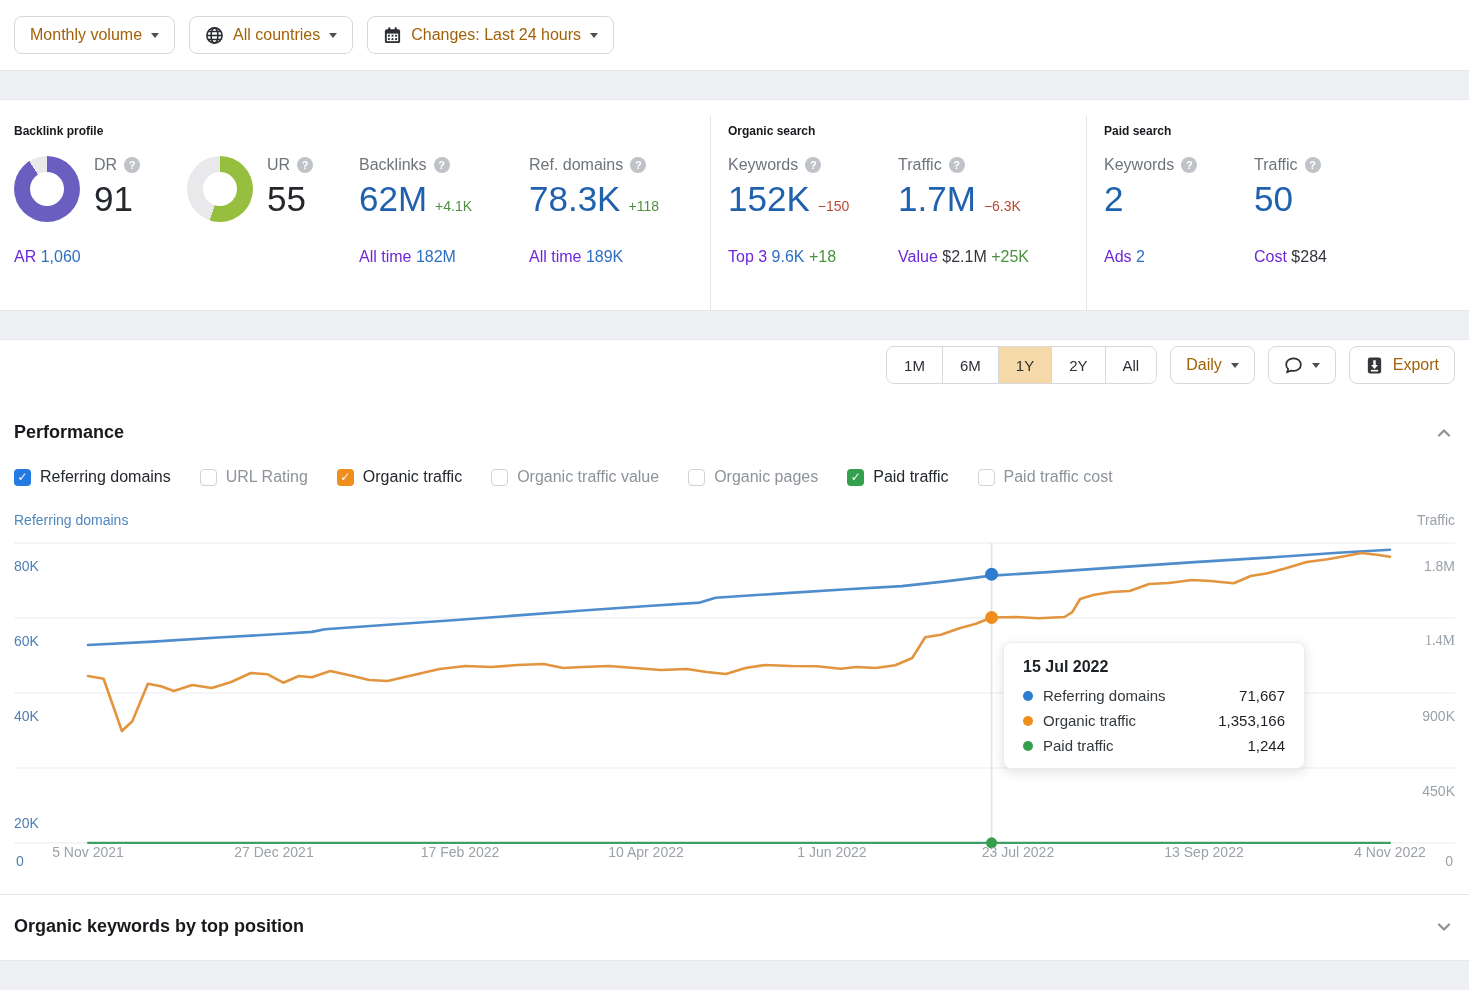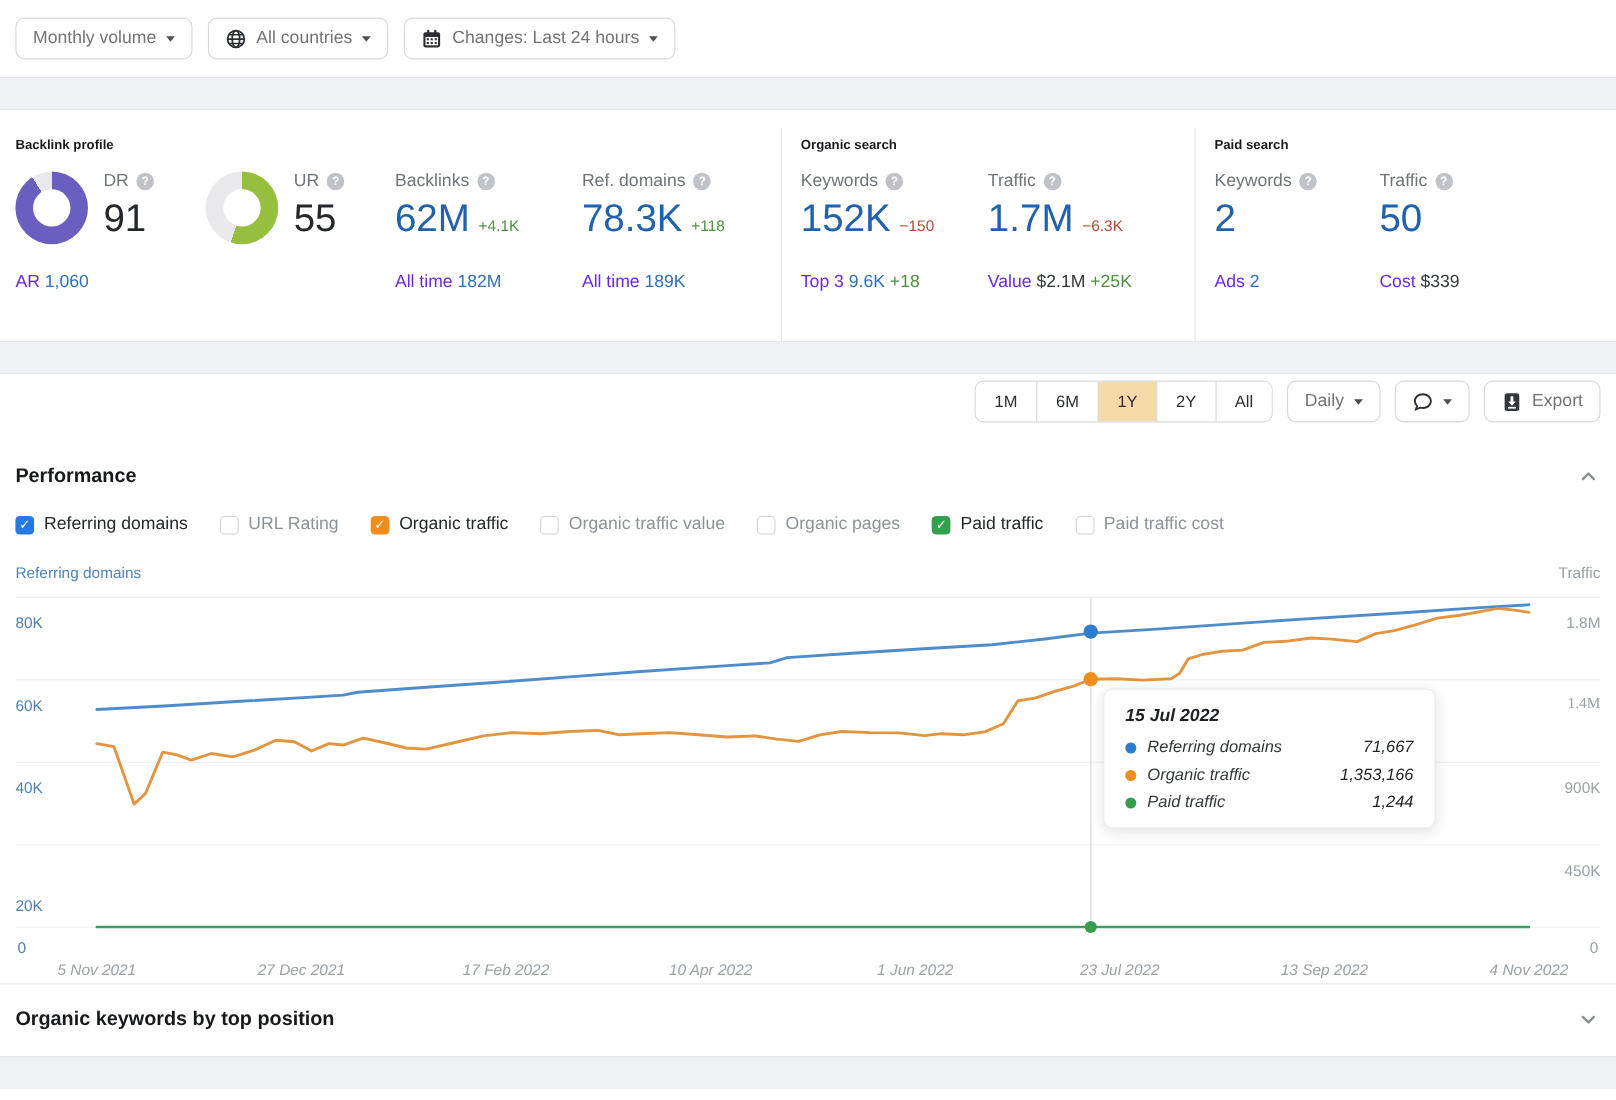--- a/index.html
+++ b/index.html
@@ -3,21 +3,21 @@
 <meta charset="utf-8">
 <style>
   * { margin:0; padding:0; box-sizing:border-box; }
   html,body { width:1469px; height:1000px; overflow:hidden; background:#fff;
     font-family:"Liberation Sans","DejaVu Sans",sans-serif; color:#24282d; }
   .band { height:30px; background:#eef0f3; border-top:1px solid #e6e8eb; border-bottom:1px solid #e6e8eb; }
 
   
   .toolbar { height:70px; background:#fff; display:flex; align-items:center; gap:14px; padding:0 14px; }
   .btn { display:inline-flex; align-items:center; gap:9px; height:38px; padding:0 15px;
-    border:1px solid #d6d8db; border-radius:8px; background:#fff; font-size:16px; color:#737373;
+    border:1px solid #d6d8db; border-radius:8px; background:#fff; font-size:16px; color:#a16207;
     cursor:pointer; white-space:nowrap; }
   .caret { width:0; height:0; border-left:4.5px solid transparent; border-right:4.5px solid transparent;
     border-top:5.5px solid #4b5055; margin-top:1px; }
 
   
   .stats { background:#fff; height:210px; display:flex; padding:16px 0 0 14px; }
   .stat-group { padding-right:12px; }
   .stat-group + .stat-group { border-left:1px solid #e3e5e8; padding-left:17px; }
   .stat-group h2 { font-size:12px; font-weight:bold; color:#17191c; margin:8px 0 18px; }
   .cells { display:flex; }
@@ -60,28 +60,28 @@
 
   
   .chart { position:relative; height:368px; margin:20px 14px 0; }
   .chart svg { position:absolute; inset:0; }
   .axis-title { position:absolute; top:6px; font-size:14px; }
   .axis-title.left { left:0; color:#4f86bd; }
   .axis-title.right { right:0; color:#9aa1a8; }
   .ytick { position:absolute; font-size:14px; }
   .ytick.l { left:0; color:#4d7fb3; }
   .ytick.r { right:0; color:#9aa1a8; text-align:right; }
-  .xtick { position:absolute; top:367px; font-size:14px; color:#9aa1a8; transform:translateX(-50%); white-space:nowrap;font-style:italic; }
+  .xtick { position:absolute; top:338px; font-size:14px; color:#9aa1a8; transform:translateX(-50%); white-space:nowrap; }
   .zero { position:absolute; top:347px; font-size:14px; }
   .zero.l { left:2px; color:#4d7fb3; }
   .zero.r { right:2px; color:#9aa1a8; }
 
-  .tooltip { position:absolute; left:989px; top:120px; width:302px; background:#fff;
+  .tooltip { position:absolute; left:989px; top:136px; width:302px; background:#fff;
     border:1px solid #ececee; border-radius:8px; box-shadow:0 3px 12px rgba(40,44,50,.14);
-    padding:15px 19px 14px; z-index:5;font-style:italic; }
+    padding:15px 19px 14px; z-index:5; }
   .tooltip h3 { font-size:16px; font-weight:bold; color:#1d2024; margin-bottom:11px; }
   .t-row { display:flex; align-items:center; font-size:15px; color:#33383d; margin-top:8px; }
   .t-row .dot { width:10px; height:10px; border-radius:50%; margin-right:10px; flex:0 0 10px; }
   .t-row .val { margin-left:auto; color:#1d2024; }
   .dot.blue { background:#2e7cd0; } .dot.orange { background:#ef8e1d; } .dot.green { background:#34a04e; }
 
   
   .okt { border-top:1px solid #e4e6e9; margin-top:20px; padding:21px 16px 23px 14px;
     display:flex; align-items:center; justify-content:space-between; }
   .chev { width:18px; height:18px; display:inline-flex; }
@@ -272,21 +272,21 @@
                 <span>Traffic</span>
                 <span class="qi">?</span>
               </div>
           <div class="bigval">
                 <span>50</span>
               </div>
         </div>
           </div>
         <div class="sub">
           <span class="g">Cost</span>
-          <span class="d">$339</span>
+          <span class="d">$284</span>
         </div>
       </div>
     </div>
   </div>
 </div>
 
 <div class="band"></div>
 
 <div class="controls">
 

